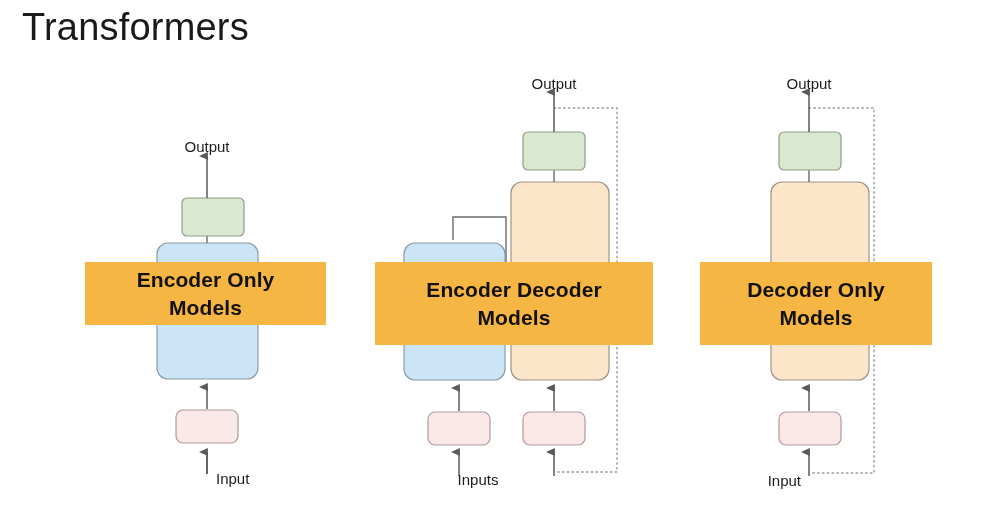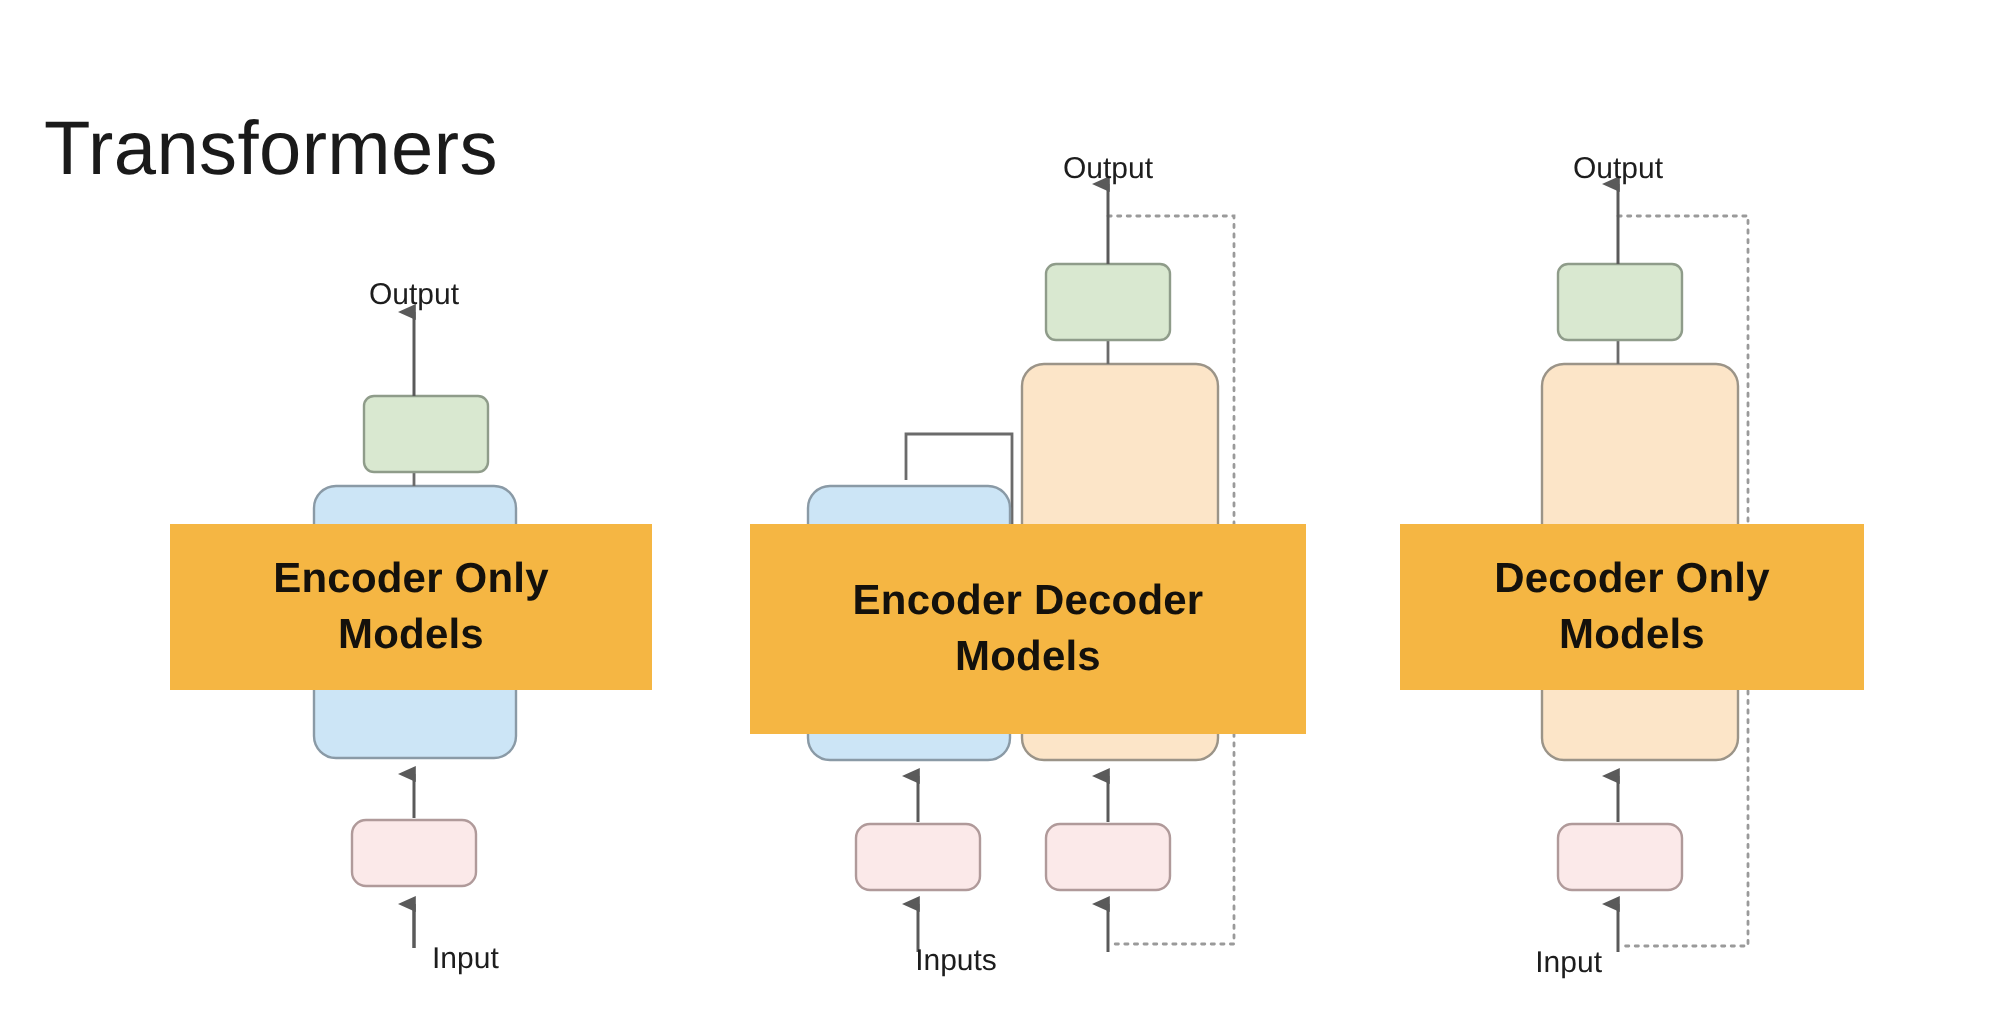--- a/index.html
+++ b/index.html
@@ -26,21 +26,20 @@
 
   #slide-title {
     position: absolute;
     left: 22px;
     top: 6px;
     font-size: 38px;
     font-weight: 400;
     letter-spacing: 0.2px;
     color: #1a1a1a;
     white-space: nowrap;
-    margin-top: 48px;
   }
 
   
   #diagram-layer {
     position: absolute;
     left: 0; top: 0;
     width: 996px;
     height: 507px;
   }
 
@@ -160,26 +159,26 @@
 
       <rect class="node-box" x="779" y="132" width="62" height="38" rx="5" ry="5" fill="#d9e8d0" stroke="#8f9c8a"></rect>
 
       <line class="wire" x1="809" y1="132" x2="809" y2="92" marker-end="url(#arrowUp)"></line>
 
       <text class="io-label" x="809" y="89" text-anchor="middle">Output</text>
       <text class="io-label" x="801" y="486" text-anchor="end">Input</text>
     </g>
   </svg>
 
-  <div class="banner" style="left:85px; top:262px; width:241px; height:83px;">
+  <div class="banner" style="left:85px; top:262px; width:241px; height:63px;">
     <span>Encoder Only</span>
     <span>Models</span>
   </div>
 
-  <div class="banner" style="left:375px; top:262px; width:278px; height:105px;">
+  <div class="banner" style="left:375px; top:262px; width:278px; height:83px;">
     <span>Encoder Decoder</span>
     <span>Models</span>
   </div>
 
   <div class="banner" style="left:700px; top:262px; width:232px; height:83px;text-align:center;">
     <span>Decoder Only</span>
     <span>Models</span>
   </div>
 
 </div>

